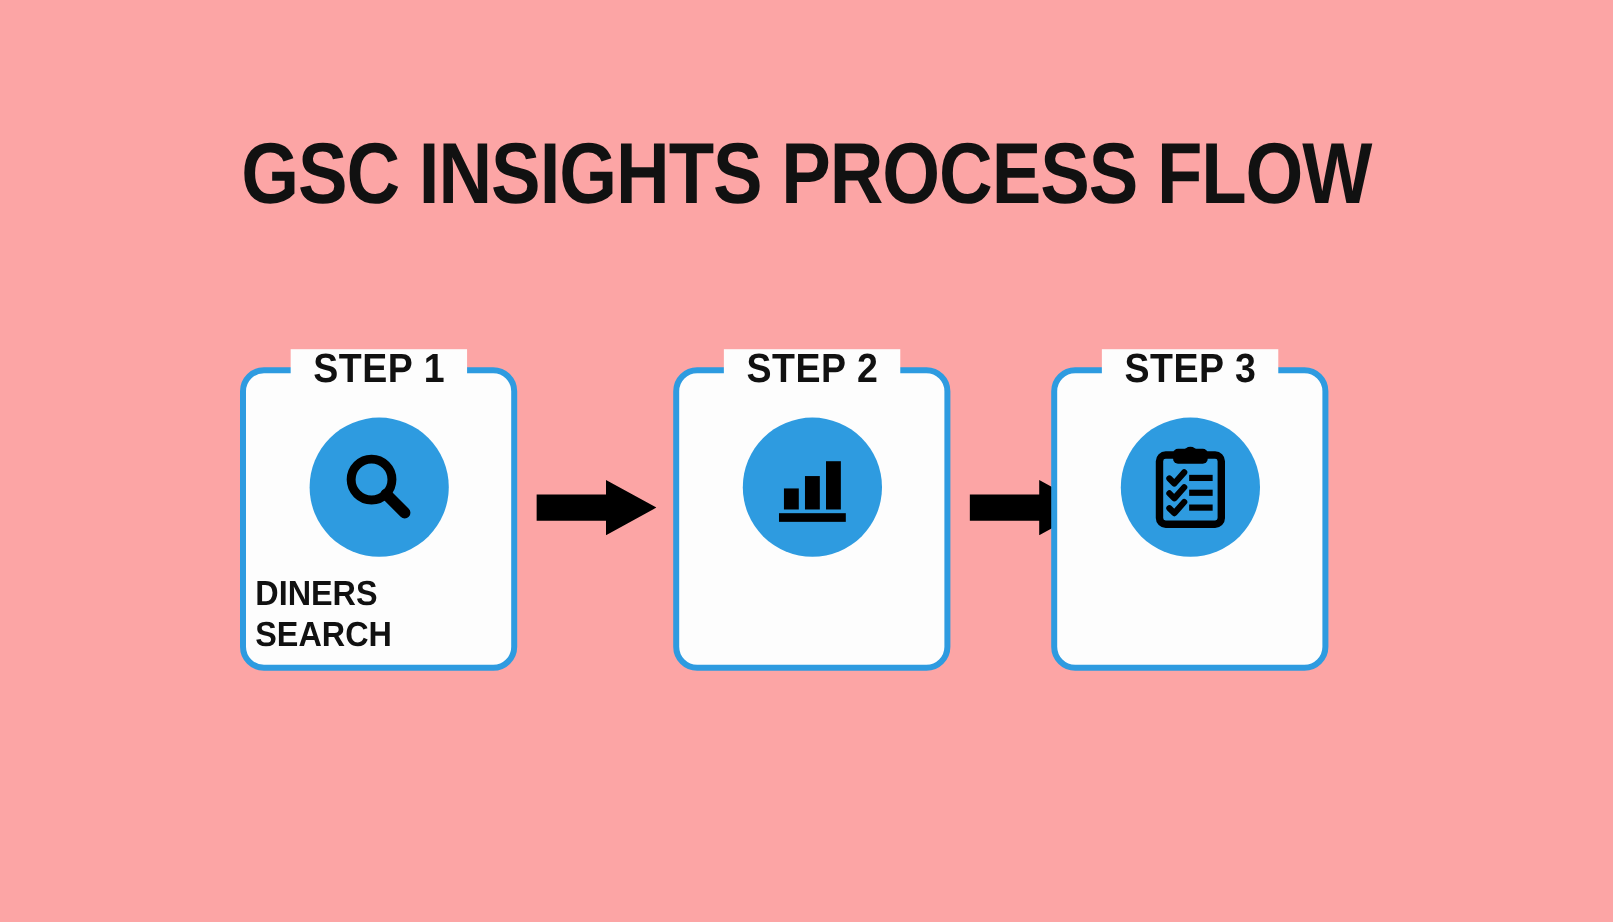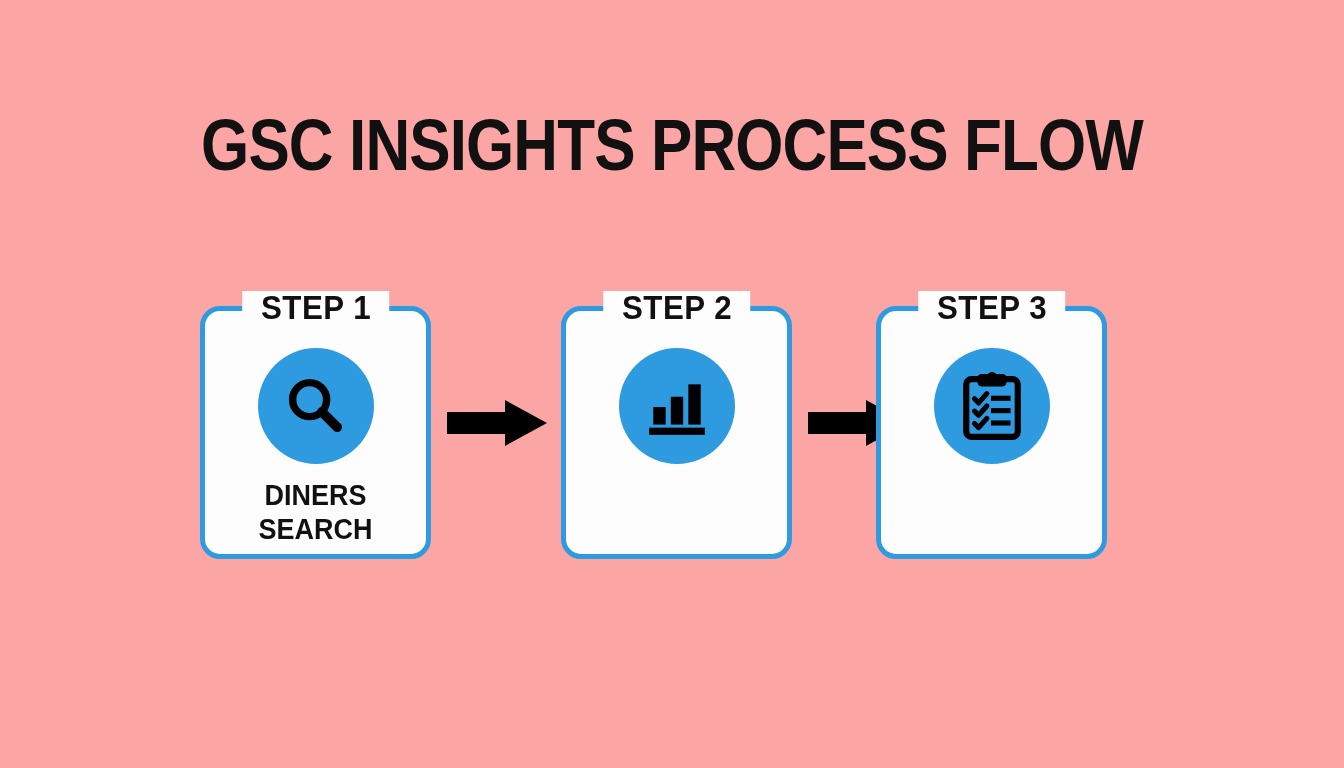--- a/index.html
+++ b/index.html
@@ -81,21 +81,21 @@
     display:flex;
     align-items:center;
     justify-content:center;
   }
   .icon-circle svg { display:block; }
 
   .card-label {
     position:absolute;
     left:0; right:0;
     top:167px;
-    text-align:center;
+    text-align:left;
     font-size:29px;
     font-weight:bold;
     color:#111111;
     line-height:34px;
     letter-spacing:0px;
   }
   .card-label .l {
     display:block;
     transform:scaleX(0.93);
   }

